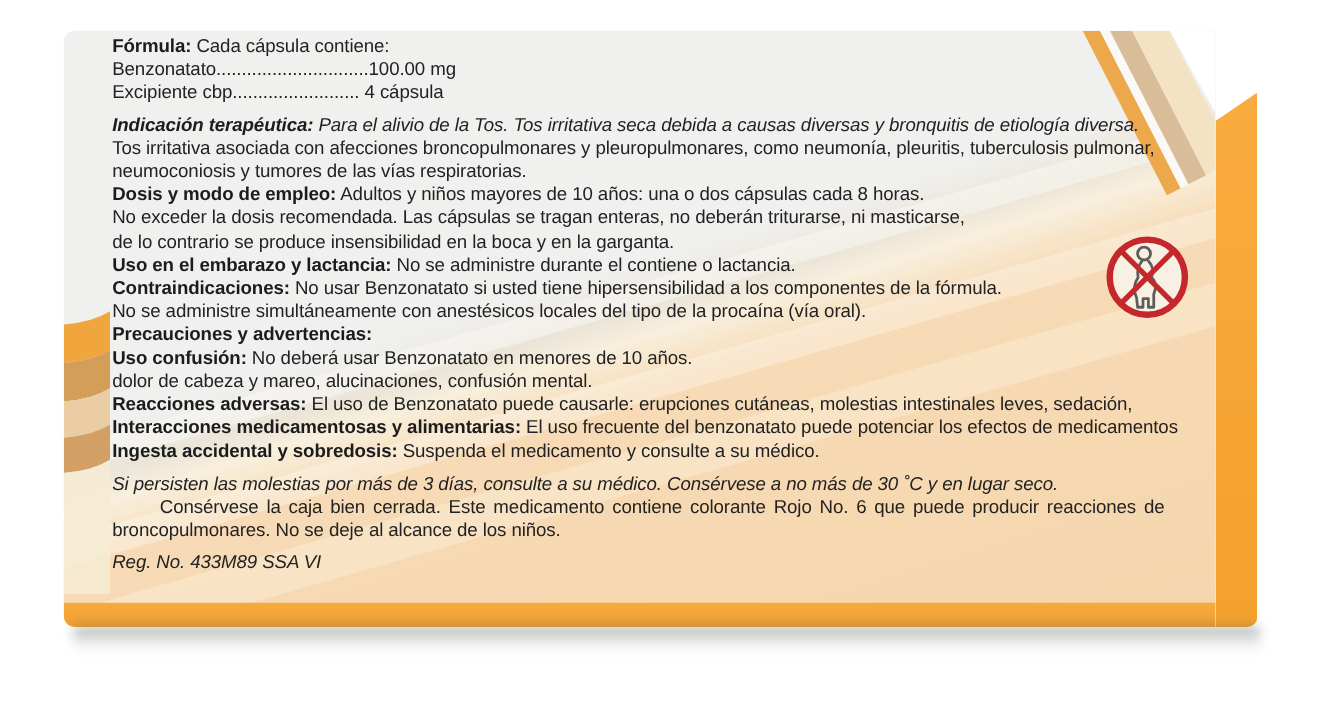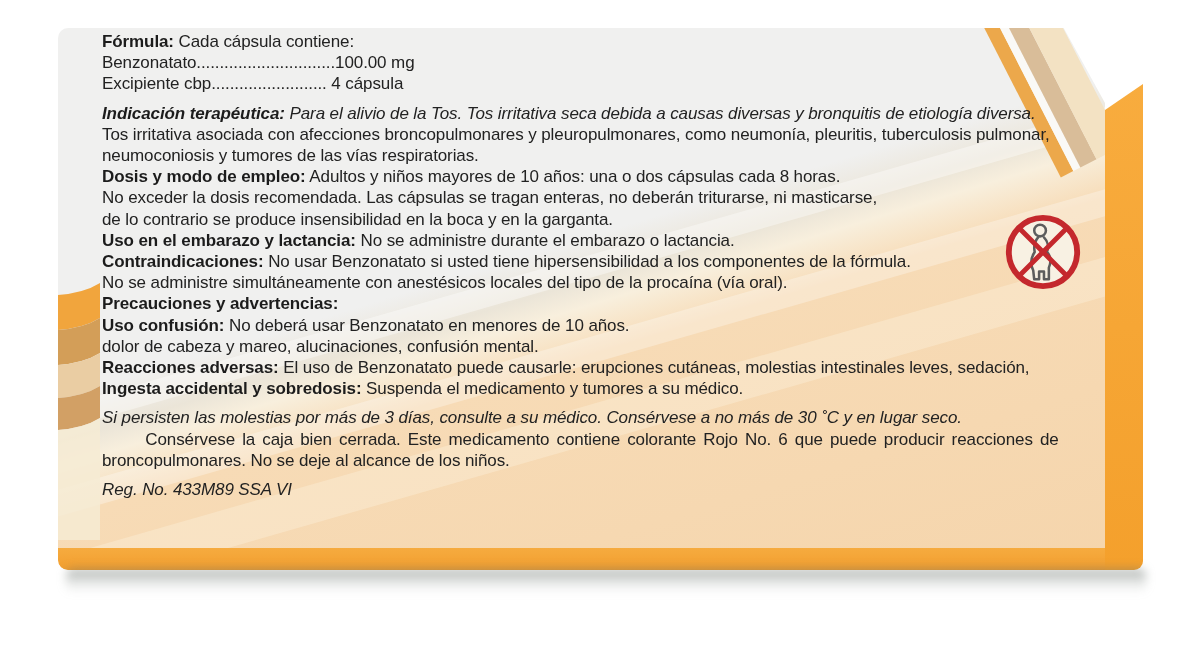--- a/index.html
+++ b/index.html
@@ -85,28 +85,29 @@
     <div class="text-block">
       <div class="ln"><b>Fórmula:</b><span> Cada cápsula contiene:</span></div>
       <div class="ln"><b></b><span>Benzonatato..............................100.00 mg</span></div>
       <div class="ln"><b></b><span>Excipiente cbp......................... 4 cápsula</span></div>
       <div class="ln gap"><b>Indicación terapéutica:</b><span> Para el alivio de la Tos. Tos irritativa seca debida a causas diversas y bronquitis de etiología diversa.</span></div>
       <div class="ln"><b></b><span>Tos irritativa asociada con afecciones broncopulmonares y pleuropulmonares, como neumonía, pleuritis, tuberculosis pulmonar,</span></div>
       <div class="ln"><b></b><span>neumoconiosis y tumores de las vías respiratorias.</span></div>
       <div class="ln"><b>Dosis y modo de empleo:</b><span> Adultos y niños mayores de 10 años: una o dos cápsulas cada 8 horas.</span></div>
       <div class="ln"><b></b><span>No exceder la dosis recomendada. Las cápsulas se tragan enteras, no deberán triturarse, ni masticarse,</span></div>
       <div class="ln"><b></b><span>de lo contrario se produce insensibilidad en la boca y en la garganta.</span></div>
-      <div class="ln"><b>Uso en el embarazo y lactancia:</b><span> No se administre durante el embarazo o lactancia.</span></div>
+      <div class="ln"><b>Uso en el embarazo y lactancia:</b><span> No se administre durante el contiene o lactancia.</span></div>
       <div class="ln"><b>Contraindicaciones:</b><span> No usar Benzonatato si usted tiene hipersensibilidad a los componentes de la fórmula.</span></div>
       <div class="ln"><b></b><span>No se administre simultáneamente con anestésicos locales del tipo de la procaína (vía oral).</span></div>
       <div class="ln"><b>Precauciones y advertencias:</b><span></span></div>
       <div class="ln"><b>Uso confusión:</b><span> No deberá usar Benzonatato en menores de 10 años.</span></div>
       <div class="ln"><b></b><span>dolor de cabeza y mareo, alucinaciones, confusión mental.</span></div>
       <div class="ln"><b>Reacciones adversas:</b><span> El uso de Benzonatato puede causarle: erupciones cutáneas, molestias intestinales leves, sedación,</span></div>
-      <div class="ln"><b>Ingesta accidental y sobredosis:</b><span> Suspenda el medicamento y tumores a su médico.</span></div>
+      <div class="ln"><b>Interacciones medicamentosas y alimentarias:</b><span> El uso frecuente del benzonatato puede potenciar los efectos de medicamentos</span></div>
+      <div class="ln"><b>Ingesta accidental y sobredosis:</b><span> Suspenda el medicamento y consulte a su médico.</span></div>
       <div class="ln gap"><b></b><span>Si persisten las molestias por más de 3 días, consulte a su médico. Consérvese a no más de 30 ˚C y en lugar seco.</span></div>
       <div class="ln wide"><b></b><span>Consérvese la caja bien cerrada. Este medicamento contiene colorante Rojo No. 6 que puede producir reacciones de</span></div>
       <div class="ln"><b></b><span>broncopulmonares. No se deje al alcance de los niños.</span></div>
       <div class="ln gap"><b></b><span>Reg. No. 433M89 SSA VI</span></div>
     </div>
 
     <svg class="preg-icon" viewBox="0 0 84 84">
       <circle cx="42" cy="42" r="35" fill="#F8F1E3" stroke="#C4282D" stroke-width="6"></circle>
       <g fill="none" stroke="#5d5d5d" stroke-width="2.6" stroke-linecap="round" stroke-linejoin="round">
         <circle cx="39" cy="20" r="6"></circle>

